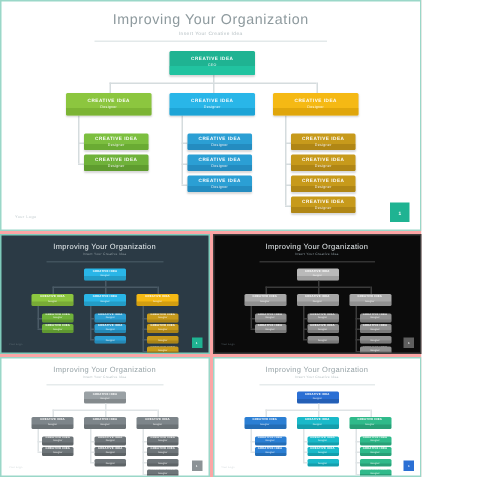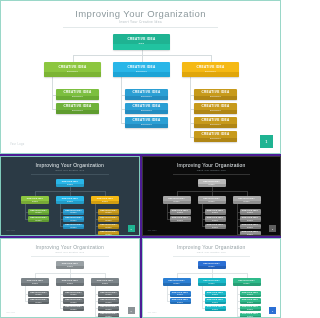--- a/index.html
+++ b/index.html
@@ -2,21 +2,21 @@
 <html><head>
 <meta charset="utf-8">
 <style>
   * { box-sizing: border-box; margin: 0; padding: 0; }
   html, body {
     width: 281px; height: 318px;
     background: #ffffff;
     font-family: "Liberation Sans", sans-serif;
     overflow: hidden;
   }
-  .page { position: relative; width: 281px; height: 318px; background:#4c1d95; }
+  .page { position: relative; width: 281px; height: 318px; background:#fca5a5; }
 
   
   .main-slide {
     position: absolute; left:0; top:0; width:281px; height:154px;
     background:#ffffff; border:1.5px solid #9ad7c8;
   }
   .slide-inner { position:relative; width:100%; height:100%; }
 
   .slide-title {
     position:absolute; left:0; right:0; top:7px;

